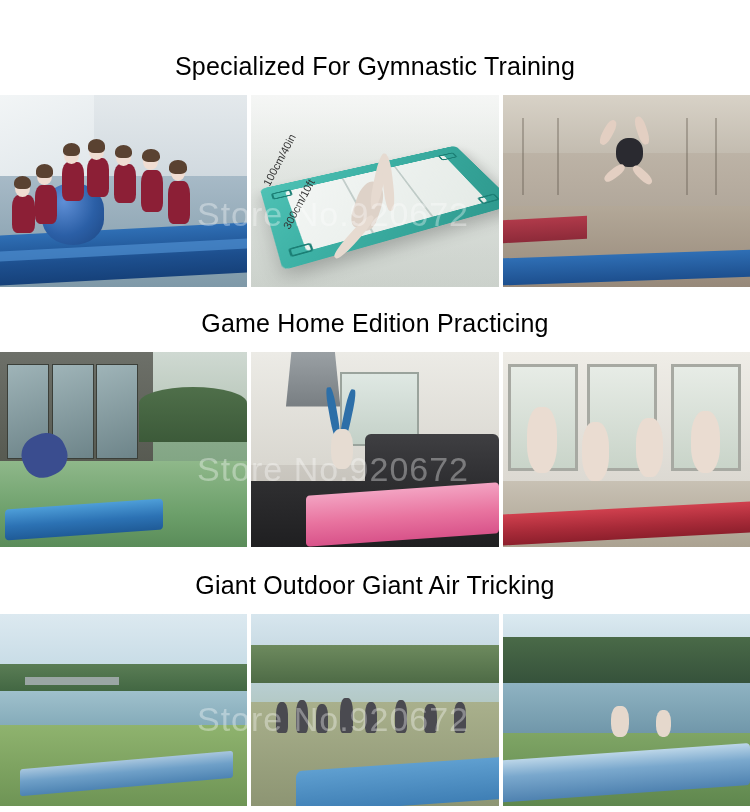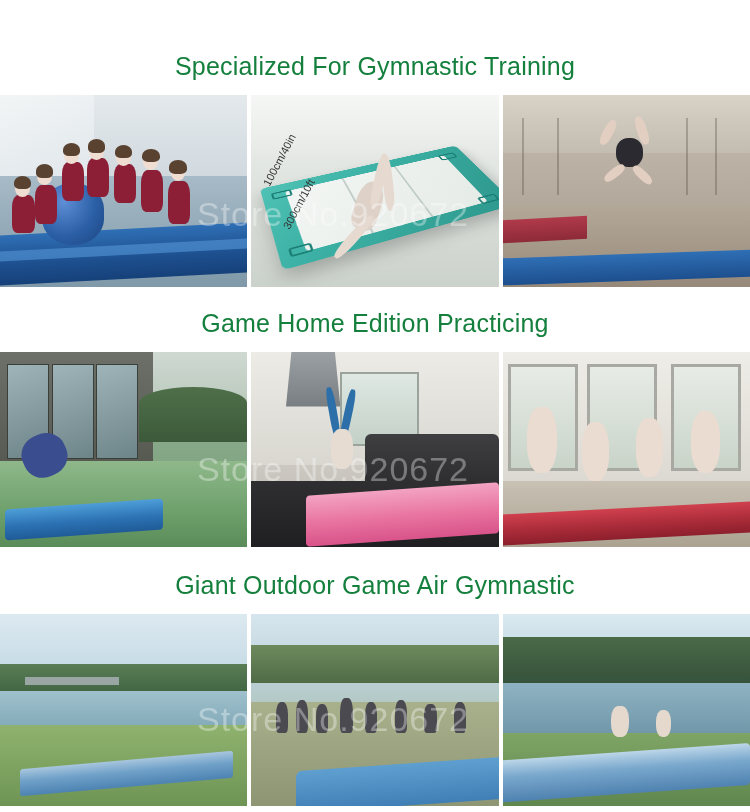--- a/index.html
+++ b/index.html
@@ -17,21 +17,21 @@
     width: 750px;
     height: 812px;
     position: relative;
     background: #ffffff;
     display: flex;
     flex-direction: column;
   }
   .section-title {
     text-align: center;
     font-size: 25px;
-    color: #15803d;
+    color: #000000;
     font-family: "Liberation Sans", sans-serif;
     font-weight: 400;
     letter-spacing: 0.2px;
   }
   .title-1 { padding: 52px 0 14px 0; }
   .title-2 { padding: 22px 0 14px 0; }
   .title-3 { padding: 24px 0 14px 0; }
 
   .row {
     display: flex;
@@ -527,21 +527,21 @@
       <div class="floor"></div>
       <div class="mat"></div>
 
       <div class="kid" style="left:10%;top:28%;width:12%;height:34%;"></div>
       <div class="kid" style="left:32%;top:36%;width:11%;height:30%;"></div>
       <div class="kid" style="left:54%;top:34%;width:11%;height:30%;"></div>
       <div class="kid" style="left:76%;top:30%;width:12%;height:32%;"></div>
     </div>
   </div>
 
-  <div class="section-title title-3">Giant Outdoor Game Air Gymnastic</div>
+  <div class="section-title title-3">Giant Outdoor Giant Air Tricking</div>
 
   <div class="row row3">
 
     <div class="cell img7">
       <div class="sky"></div>
       <div class="treeline"></div>
       <div class="bridge"></div>
       <div class="water"></div>
       <div class="grass"></div>
       <div class="mat"></div>

